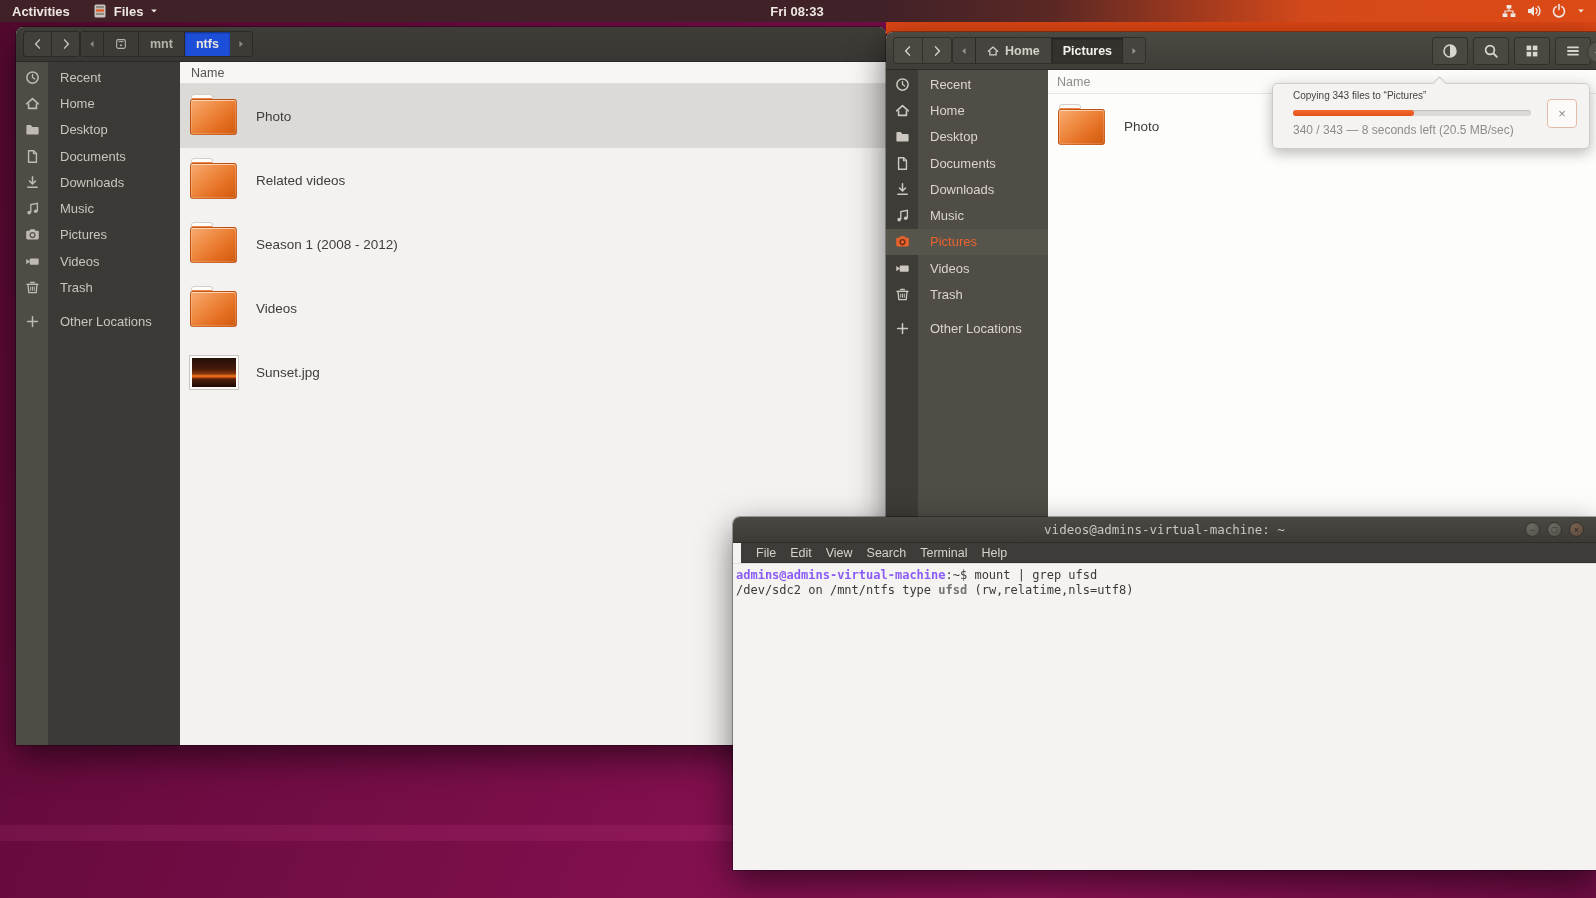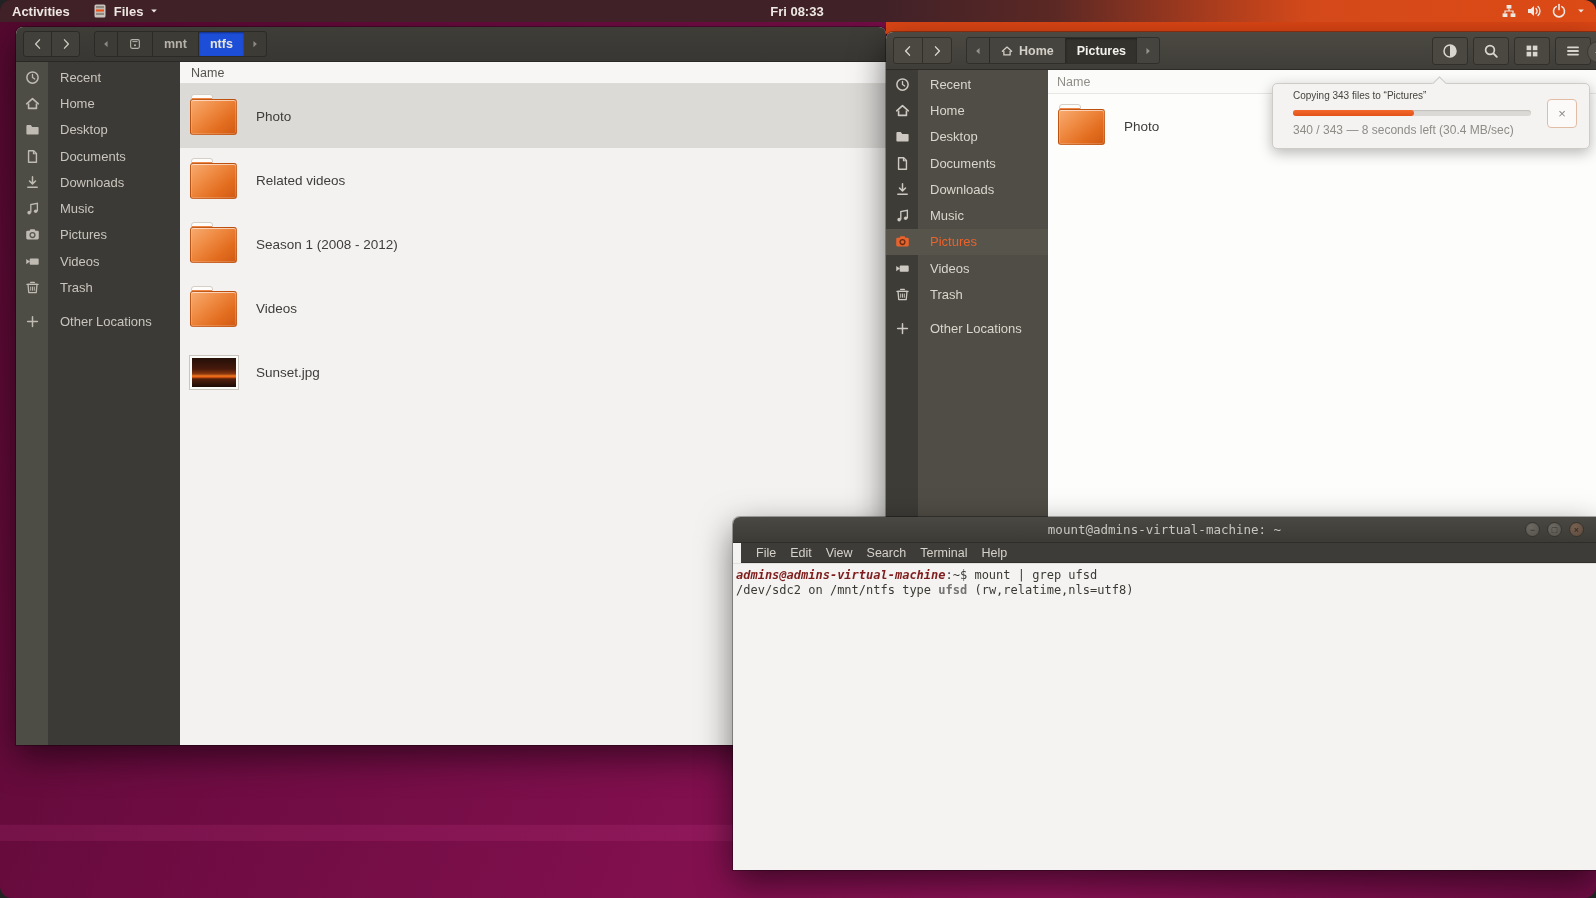--- a/index.html
+++ b/index.html
@@ -1,18 +1,18 @@
 <!DOCTYPE html>
 <html><head>
 <meta charset="utf-8">
 <style>
   html,body{margin:0;padding:0;background:#222;}
   *{box-sizing:border-box;}
   .screen{position:relative;width:1596px;height:898px;overflow:hidden;
-    font-family:"Liberation Sans",sans-serif;border-radius:12px;-webkit-font-smoothing:antialiased;}
+    font-family:"Liberation Sans",sans-serif;-webkit-font-smoothing:antialiased;}
   
   .wallpaper{position:absolute;inset:0;
     background:
       linear-gradient(rgba(255,80,170,0) 91.8%, rgba(255,90,180,.10) 91.9%, rgba(255,90,180,.10) 93.6%, rgba(255,80,170,0) 93.7%),
       linear-gradient(115deg,#55092f 0%,#6e0c42 28%,#82104f 55%,#8c1156 72%,#6f0c44 100%);}
   .wallpaper::after{content:'';position:absolute;right:0;top:0;width:40%;height:100%;
     background:linear-gradient(55deg,rgba(255,255,255,0) 62%,rgba(255,255,255,.05) 63%,rgba(255,255,255,0) 64%),
                linear-gradient(125deg,rgba(255,255,255,0) 40%,rgba(255,255,255,.04) 41%,rgba(255,255,255,0) 43%);}
   
   .topbar{position:absolute;left:0;top:0;width:1596px;height:22px;z-index:50;
@@ -31,21 +31,21 @@
   .window{position:absolute;box-shadow:0 12px 34px rgba(0,0,0,.55),0 0 0 1px rgba(0,0,0,.30);}
   .headerbar{display:flex;align-items:center;padding:0 7px;position:relative;}
   .hb-btn{display:flex;align-items:center;justify-content:center;cursor:default;}
   
   .win-left{left:16px;top:27px;width:870px;height:718px;border-radius:7px 7px 0 0;background:#f3f2f0;z-index:10;}
   .win-left .headerbar{height:35px;background:linear-gradient(#3e3d38,#383733);border-radius:7px 7px 0 0;border-bottom:1px solid #292824;}
   .win-left .hb-btn{width:29px;height:26px;background:#42403a;border:1px solid #2b2a26;color:#c9c6bf;}
   .navgroup{display:flex;}
   .navgroup .hb-btn:first-child{border-radius:3px 0 0 3px;}
   .navgroup .hb-btn:last-child{border-radius:0 3px 3px 0;margin-left:-1px;}
-  .pathbar{display:flex;height:26px;margin-left:14px;background:#3d3b36;border:1px solid #2b2a26;border-radius:3px;overflow:hidden;}
+  .pathbar{display:flex;height:26px;margin-left:0;background:#3d3b36;border:1px solid #2b2a26;border-radius:3px;overflow:hidden;}
   .pseg{display:flex;align-items:center;gap:6px;padding:0 11px;border-right:1px solid #2b2a26;
     color:#b5b2aa;font-size:12.5px;font-weight:bold;}
   .pseg:last-child{border-right:none;}
   .pseg.chev{padding:0 6px;color:#8d8a83;}
   .pseg.active{background:#1d4ed8;color:#e9e6e0;box-shadow:inset 0 1px 2px rgba(0,0,0,.4);}
   .wbody{display:flex;height:calc(100% - 35px);}
   .win-right .wbody{height:calc(100% - 38px);}
   
   .sidebar{position:relative;flex:none;overflow:hidden;}
   .win-left .sidebar{width:164px;background:#3b3a36;}
@@ -122,21 +122,21 @@
   .t-ctrls{position:absolute;right:12px;top:5px;display:flex;gap:7px;}
   .t-ctrl{width:15px;height:15px;border-radius:50%;display:flex;align-items:center;justify-content:center;
     font-size:9px;line-height:0;color:#2f2e2a;background:radial-gradient(circle at 35% 30%,#6b6961,#54524b);
     border:1px solid #34332e;cursor:default;}
   .t-ctrl.close{background:radial-gradient(circle at 35% 30%,#77604f,#5c4a3e);color:#2a211c;}
   .t-menubar{flex:none;height:20px;background:#3d3c38;display:flex;align-items:center;padding-left:8px;border-bottom:1px solid #31302c;margin-left:8px;}
   .t-menu-item{font-size:12.5px;color:#d6d2ca;padding:0 7px;cursor:default;}
   .t-body{flex:1;background:#f4f3f1;padding:4px 2px 0 3px;font-family:"DejaVu Sans Mono",monospace;
     font-size:12px;line-height:15px;color:#3a3a35;border-top:1px solid #e3e1dd;}
   .t-line{white-space:pre;}
-  .seg-green{color:#7f1d1d;font-weight:bold;font-style:italic;}
+  .seg-green{color:#8b5cf6;font-weight:bold;}
   .seg-fg{color:#3a3a35;}
   .seg-red{color:#737373;font-weight:bold;}
   .t-cursor{display:inline-block;width:8px;height:13px;border:1.5px solid #50504a;vertical-align:-2px;background:transparent;}
 </style>
 </head>
 <body>
 
 <div class="screen">
   <div class="wallpaper"></div>
 
@@ -672,30 +672,30 @@
           </div>
       </div>
     </div>
 
     <div class="popup">
       <div class="caret"></div>
       <div class="popup-title">Copying 343 files to “Pictures”</div>
       <div class="popup-bar">
         <div class="popup-fill" style="width: 51%;"></div>
       </div>
-      <div class="popup-status">340 / 343 — 8 seconds left (30.4 MB/sec)</div>
+      <div class="popup-status">340 / 343 — 8 seconds left (20.5 MB/sec)</div>
       <div class="popup-close">
         <span>×</span>
       </div>
     </div>
   </div>
 
   <div class="window terminal">
     <div class="t-titlebar">
-      <div class="t-title">mount@admins-virtual-machine: ~</div>
+      <div class="t-title">videos@admins-virtual-machine: ~</div>
       <div class="t-ctrls">
         <div class="t-ctrl">
             <span>−</span>
           </div>
         <div class="t-ctrl">
             <span>□</span>
           </div>
         <div class="t-ctrl close">
             <span>×</span>
           </div>

